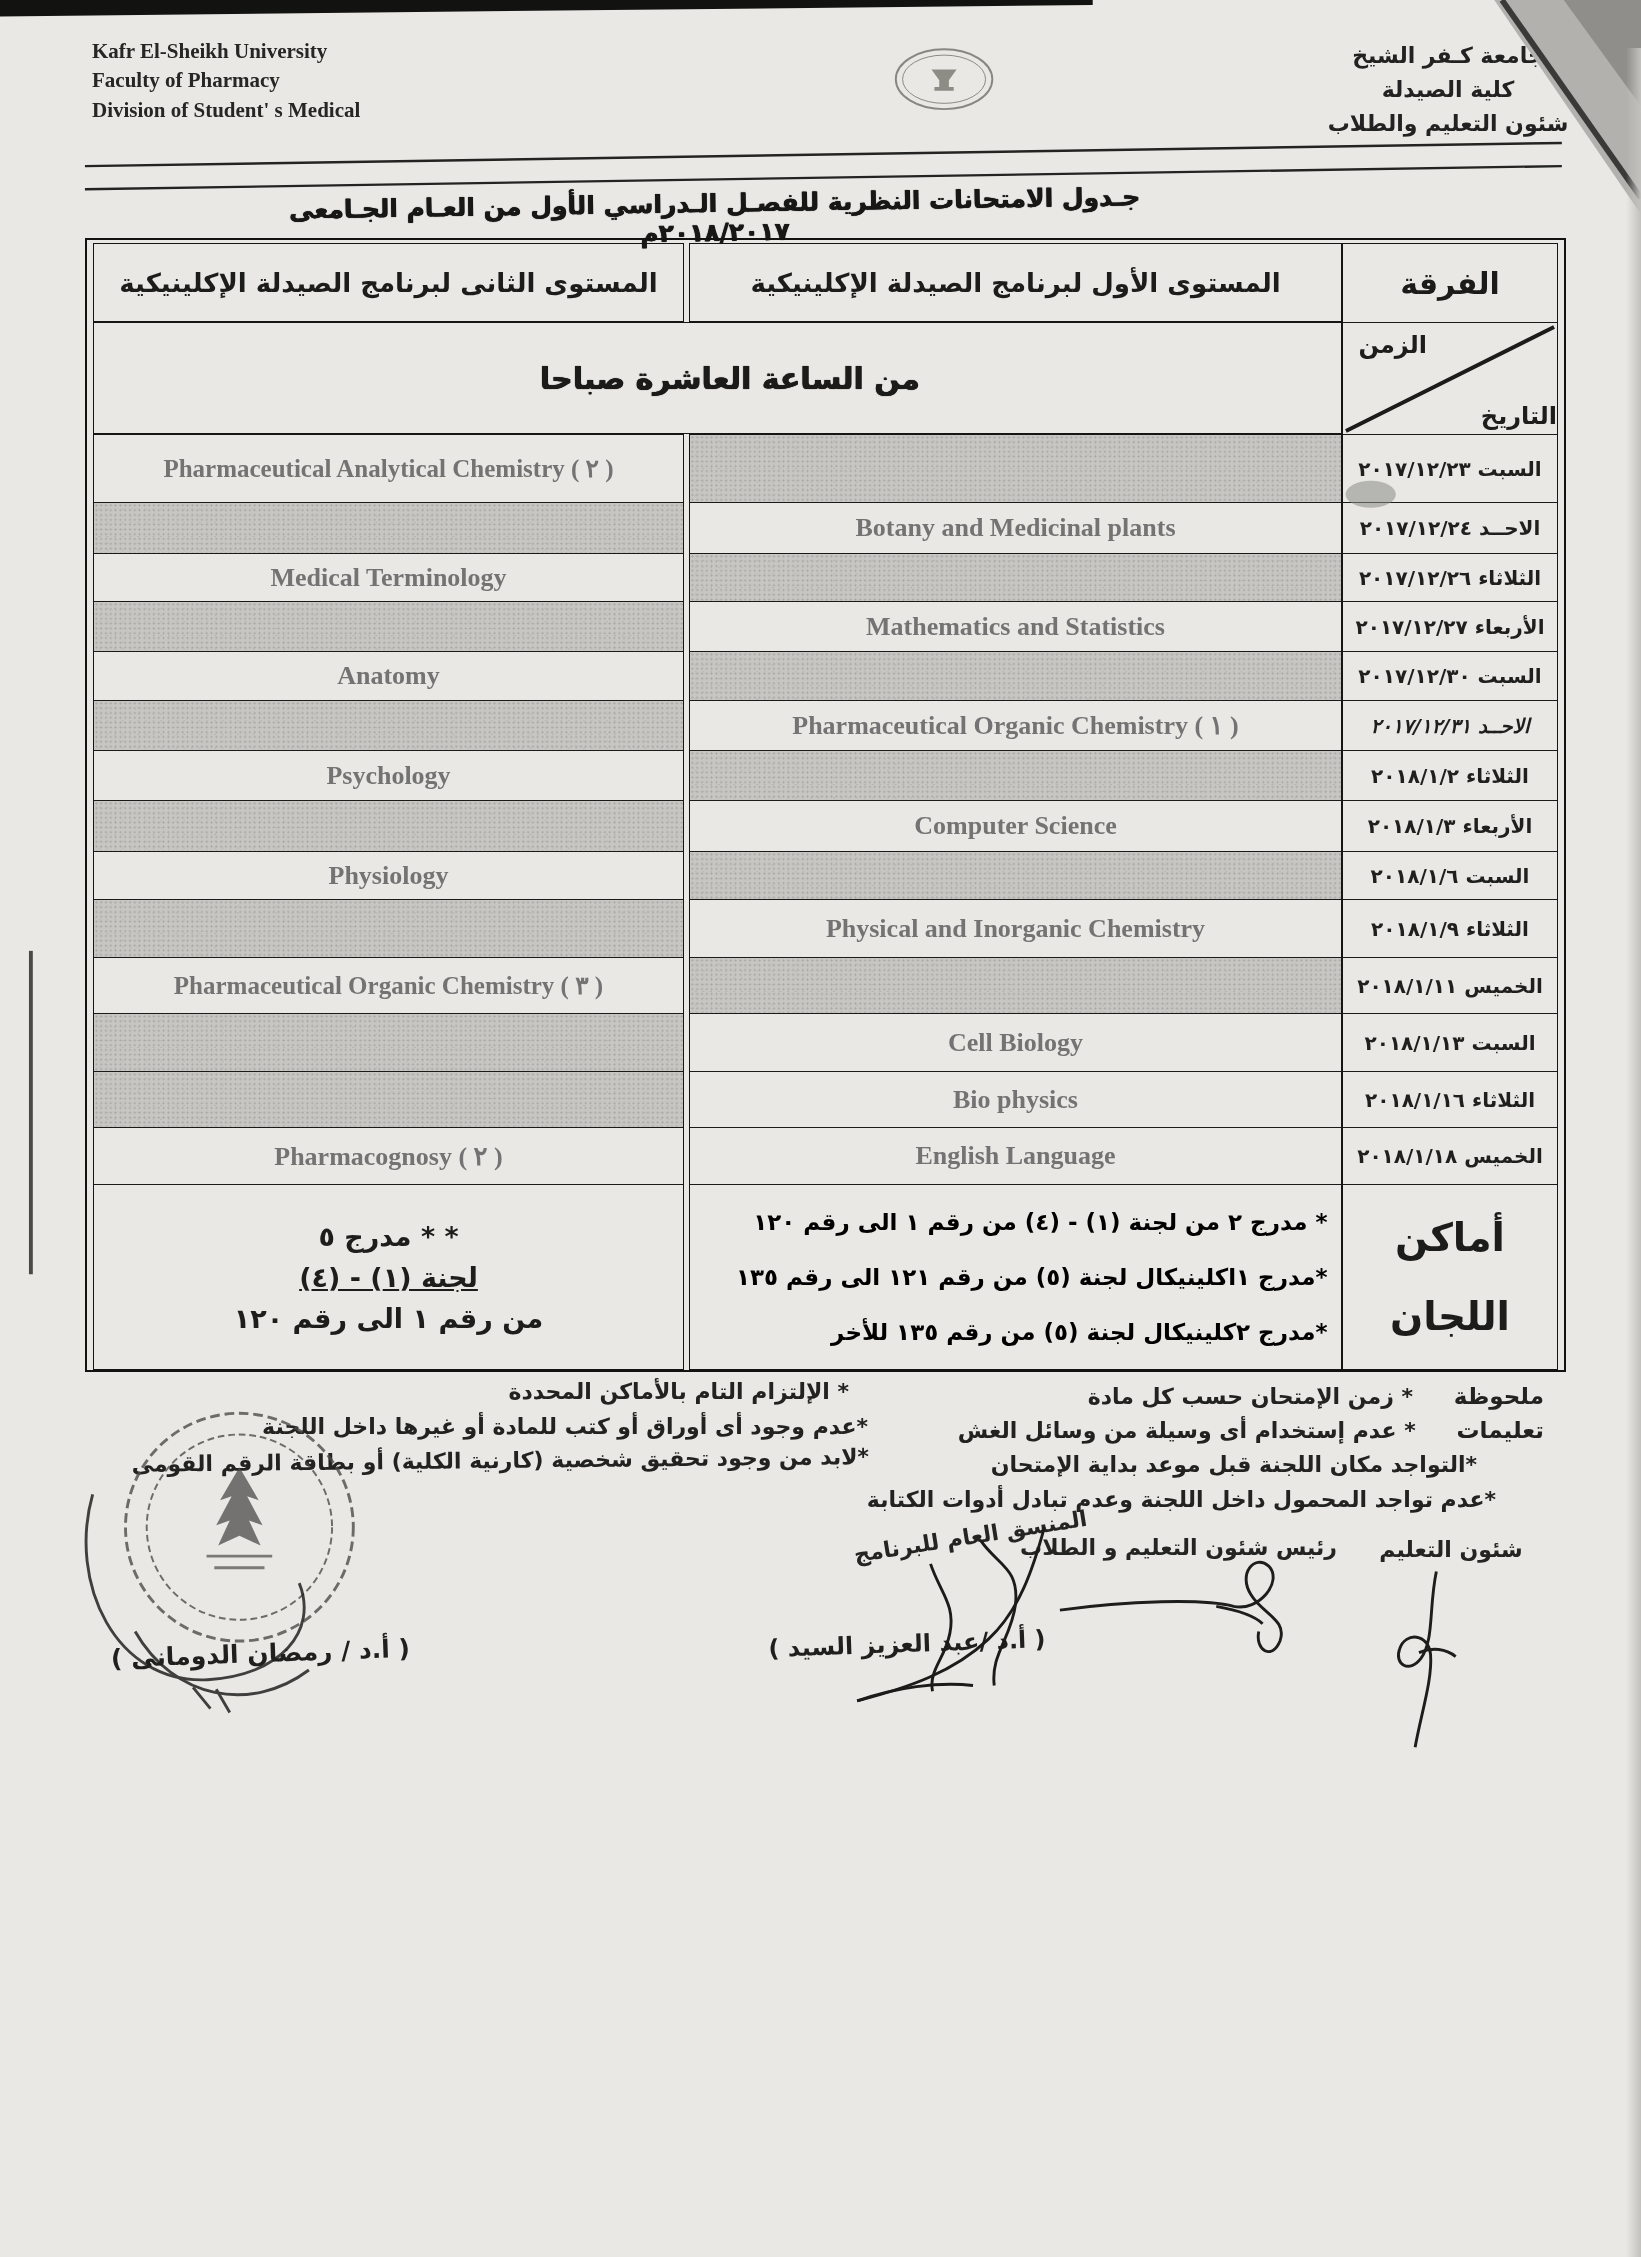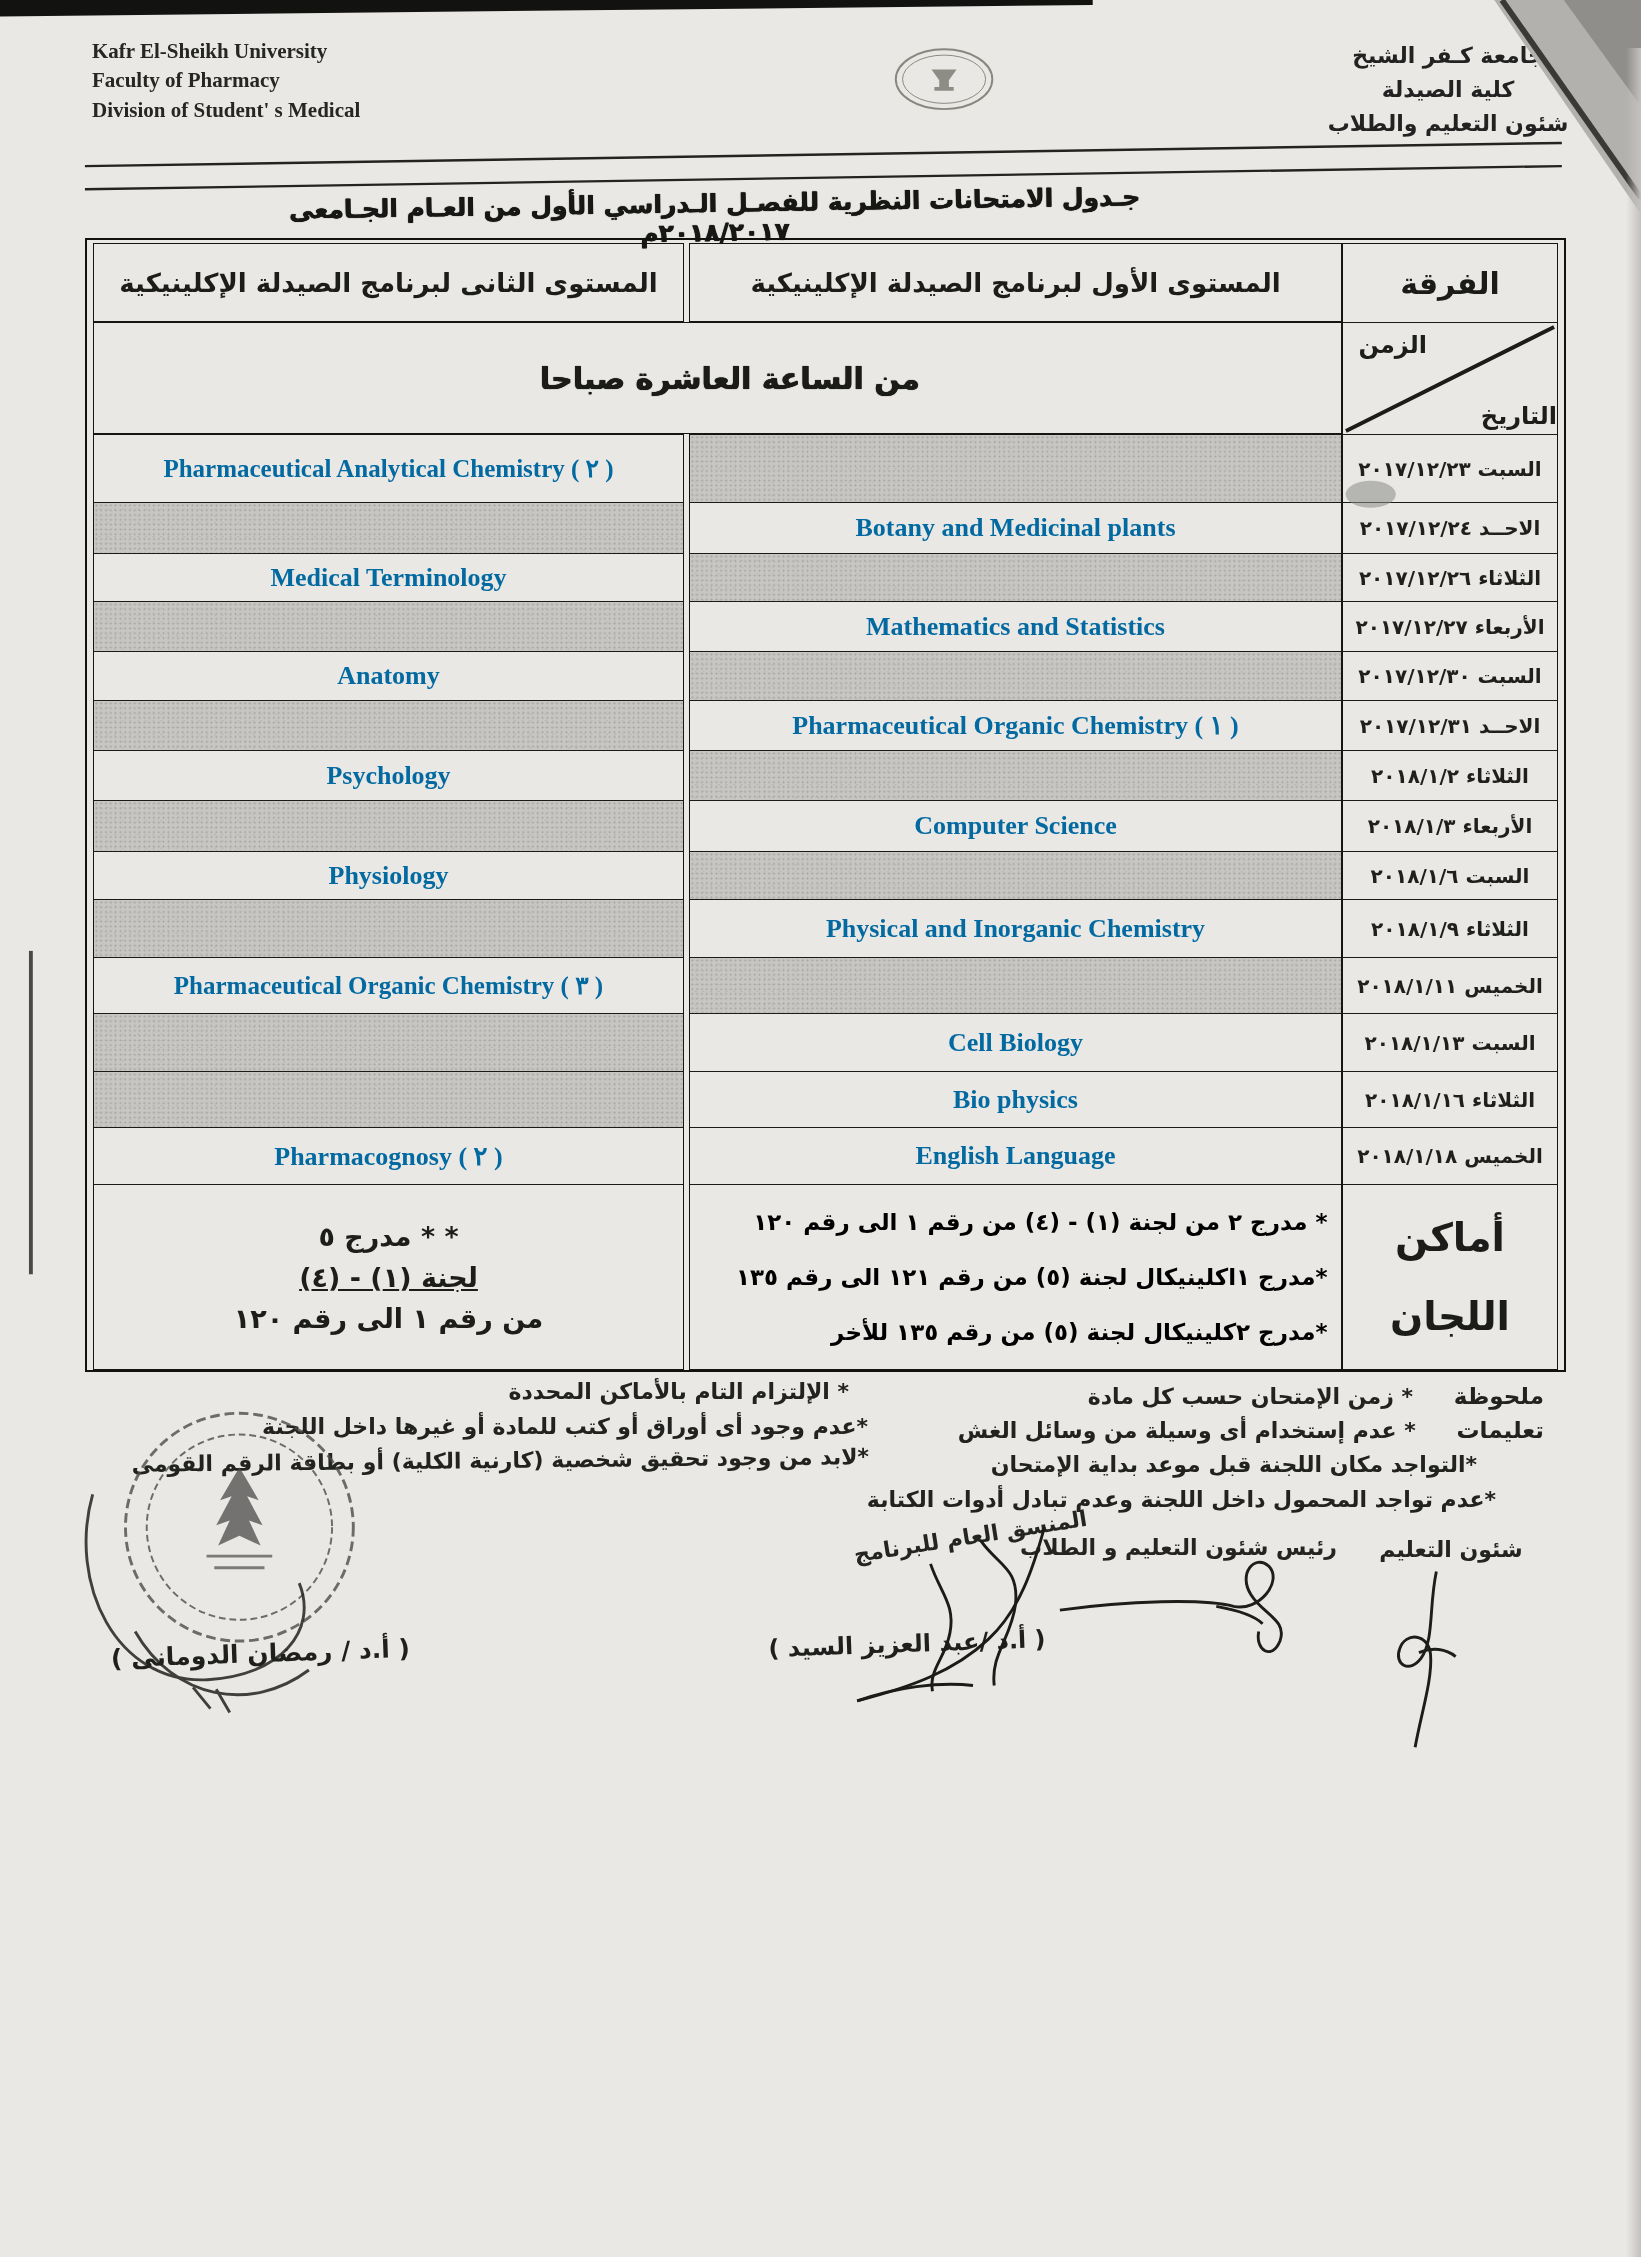--- a/index.html
+++ b/index.html
@@ -18,21 +18,21 @@
     text-shadow:0 0 1px #171715, 0.6px 0 0 #171715;letter-spacing:0.5px;}
 
   
   .tbox{position:absolute;border:1.9px solid #151513;background:transparent;}
   #outer-rect{position:absolute;left:85px;top:238px;width:1481px;height:1134px;border:2.9px solid #121210;}
   .cell{border-bottom:1.9px solid #1a1a18;display:flex;align-items:center;justify-content:center;overflow:hidden;position:relative;}
   .cell:last-child{border-bottom:none;}
   .shaded{background-color:#c7c6c3;
     background-image:radial-gradient(#a9a8a5 0.9px, transparent 1.1px),radial-gradient(#b4b3b0 0.8px, transparent 1px);
     background-size:4.8px 4.8px,7.7px 6.8px;background-position:0 0,1.9px 2.9px;}
-  .subj{color:#0369a1;font-family:"Liberation Serif","DejaVu Serif",serif;font-weight:700;font-size:26px;white-space:nowrap;}
+  .subj{color:#737373;font-family:"Liberation Serif","DejaVu Serif",serif;font-weight:700;font-size:26px;white-space:nowrap;}
   .datec{color:#1f1f1d;direction:rtl;font-weight:700;font-size:20px;white-space:nowrap;}
   .lvl-hdr{color:#1c1c1a;direction:rtl;font-weight:700;font-size:26px;}
   #time-banner-box{display:flex;align-items:center;justify-content:center;padding-left:24px;}
   #time-banner-box .txt{direction:rtl;font-weight:700;font-size:30px;color:#1b1b19;
     letter-spacing:1px;text-shadow:0 0 1px #1b1b19,0.8px 0 0 #1b1b19;}
   #class-cell{font-size:30px;font-weight:700;direction:rtl;color:#1b1b19;}
   #diag-cell .lbl{position:absolute;font-size:24px;font-weight:700;color:#1d1d1b;direction:rtl;white-space:nowrap;}
   #places-cell{flex-direction:column;justify-content:space-around;direction:rtl;font-weight:700;font-size:39px;color:#1c1c1a;padding:13.5px 0;}
   .l2places{flex-direction:column;justify-content:center;gap:9.7px;direction:rtl;font-weight:700;font-size:27px;color:#1d1d1b;}
   .l2places .ln2{text-decoration:underline;}
@@ -88,21 +88,21 @@
         <line x1="2" y1="110" x2="218" y2="2" stroke="#1b1b19" stroke-width="4"></line>
       </svg>
       <span class="lbl" style="left:15.4px;top:7.7px;">الزمن</span>
       <span class="lbl" style="right:0px;bottom:3.9px;">التاريخ</span>
     </div>
     <div class="cell datec" style="height:68px;">السبت ٢٠١٧/١٢/٢٣</div>
     <div class="cell datec" style="height:51px;">الاحــد ٢٠١٧/١٢/٢٤</div>
     <div class="cell datec" style="height:48px;">الثلاثاء ٢٠١٧/١٢/٢٦</div>
     <div class="cell datec" style="height:50px;">الأربعاء ٢٠١٧/١٢/٢٧</div>
     <div class="cell datec" style="height:49px;">السبت ٢٠١٧/١٢/٣٠</div>
-    <div class="cell datec" style="height:50px;">الاحــد ٢٠١٧/١٢/٣١</div>
+    <div class="cell datec" style="height:50px;font-style:italic;">الاحــد ٢٠١٧/١٢/٣١</div>
     <div class="cell datec" style="height:50px;">الثلاثاء ٢٠١٨/١/٢</div>
     <div class="cell datec" style="height:51px;">الأربعاء ٢٠١٨/١/٣</div>
     <div class="cell datec" style="height:48px;">السبت ٢٠١٨/١/٦</div>
     <div class="cell datec" style="height:58px;">الثلاثاء ٢٠١٨/١/٩</div>
     <div class="cell datec" style="height:56px;">الخميس ٢٠١٨/١/١١</div>
     <div class="cell datec" style="height:58px;">السبت ٢٠١٨/١/١٣</div>
     <div class="cell datec" style="height:56px;">الثلاثاء ٢٠١٨/١/١٦</div>
     <div class="cell datec" style="height:57px;">الخميس ٢٠١٨/١/١٨</div>
     <div class="cell" id="places-cell" style="flex:1;">
       <div>أماكن</div>

